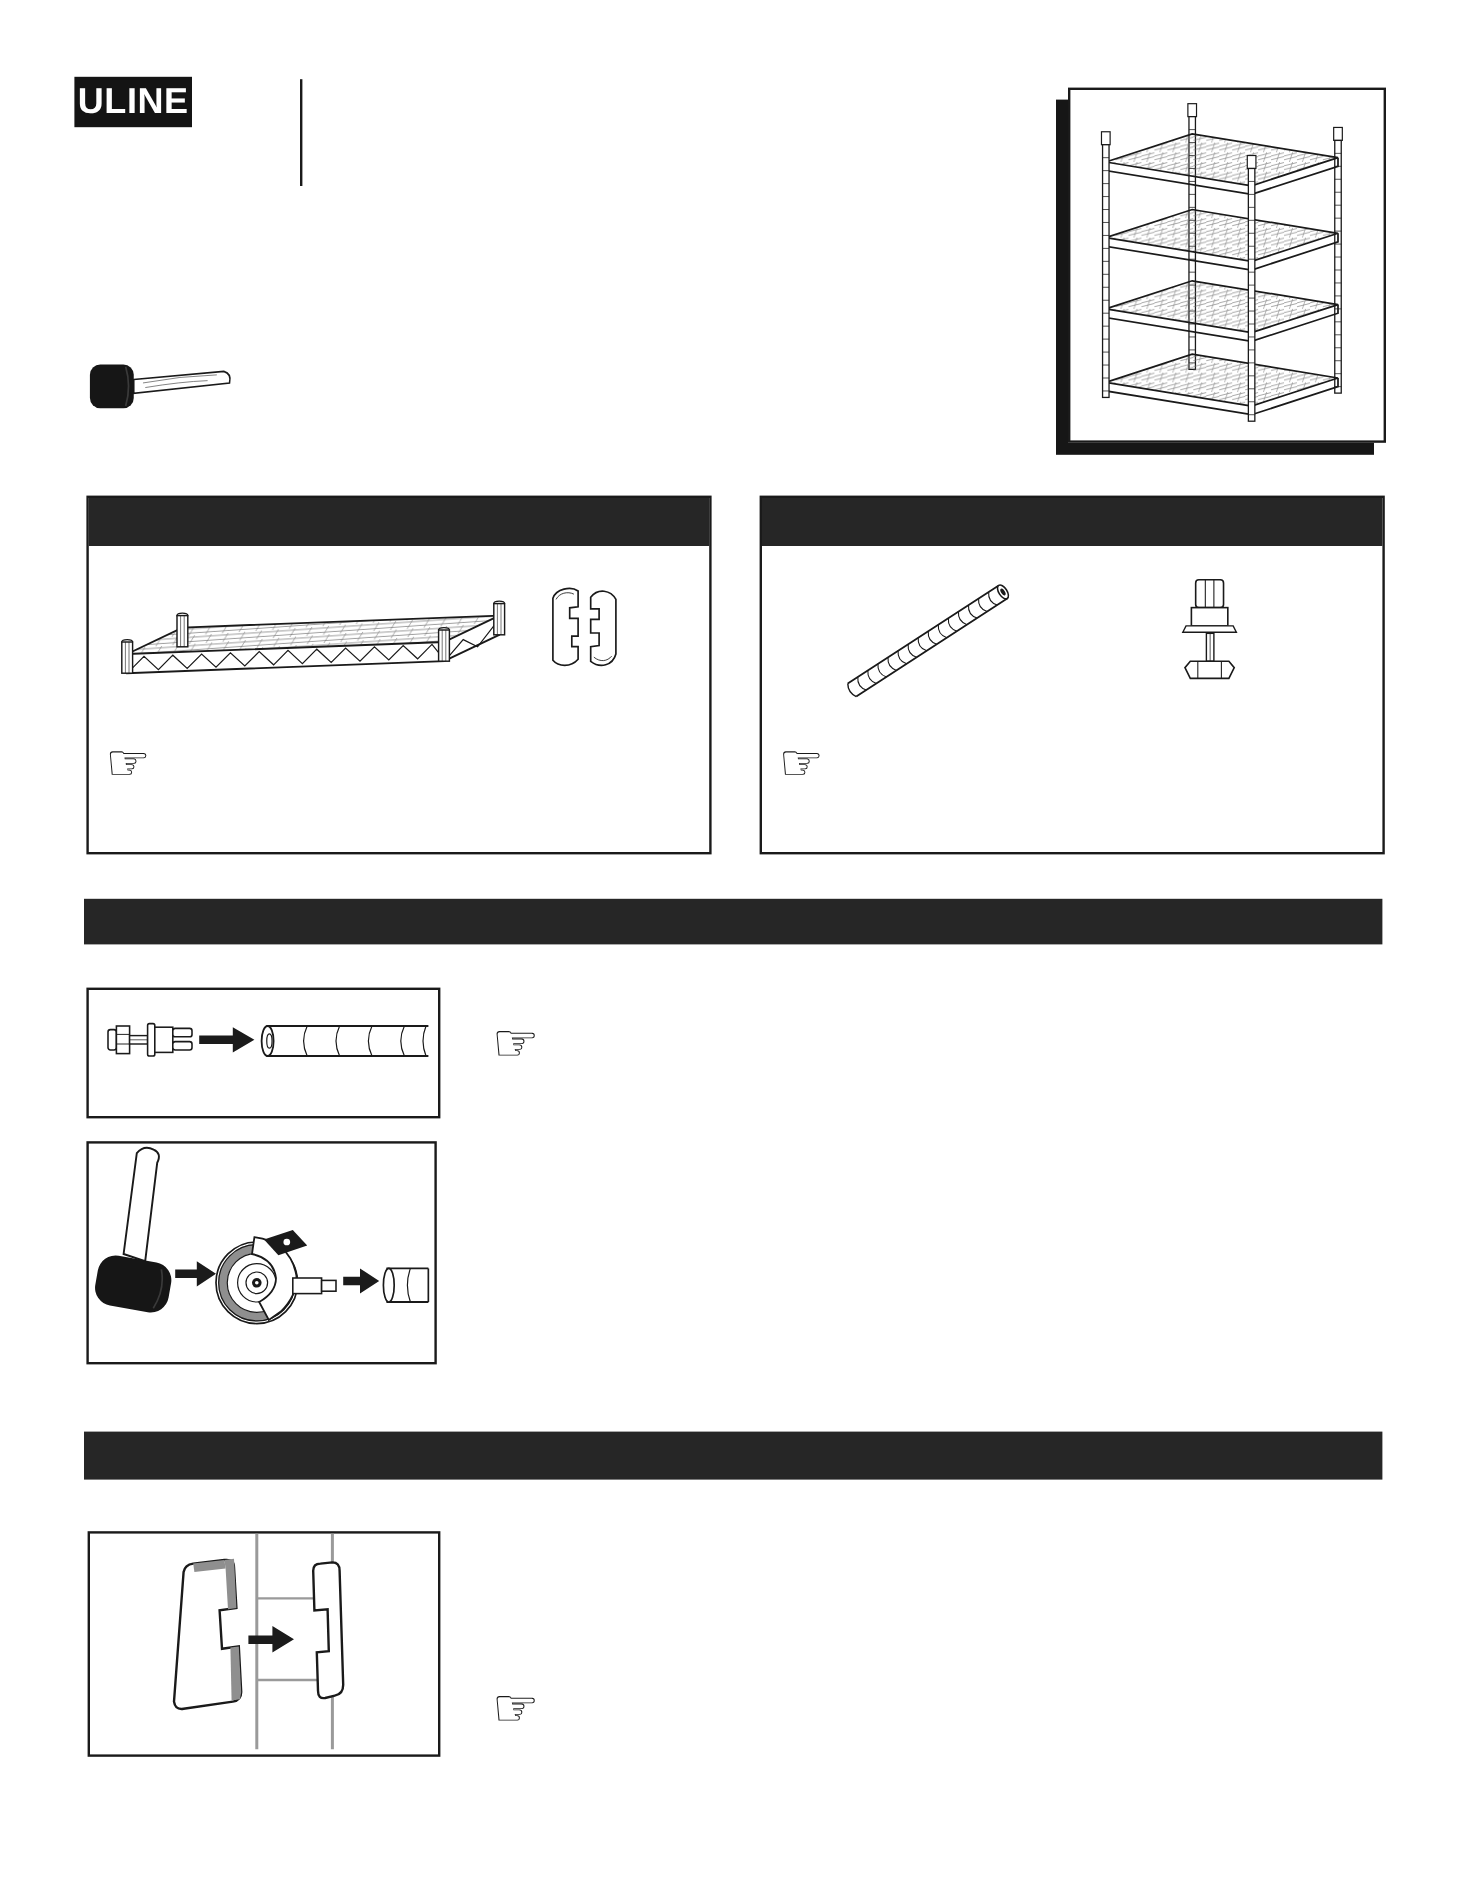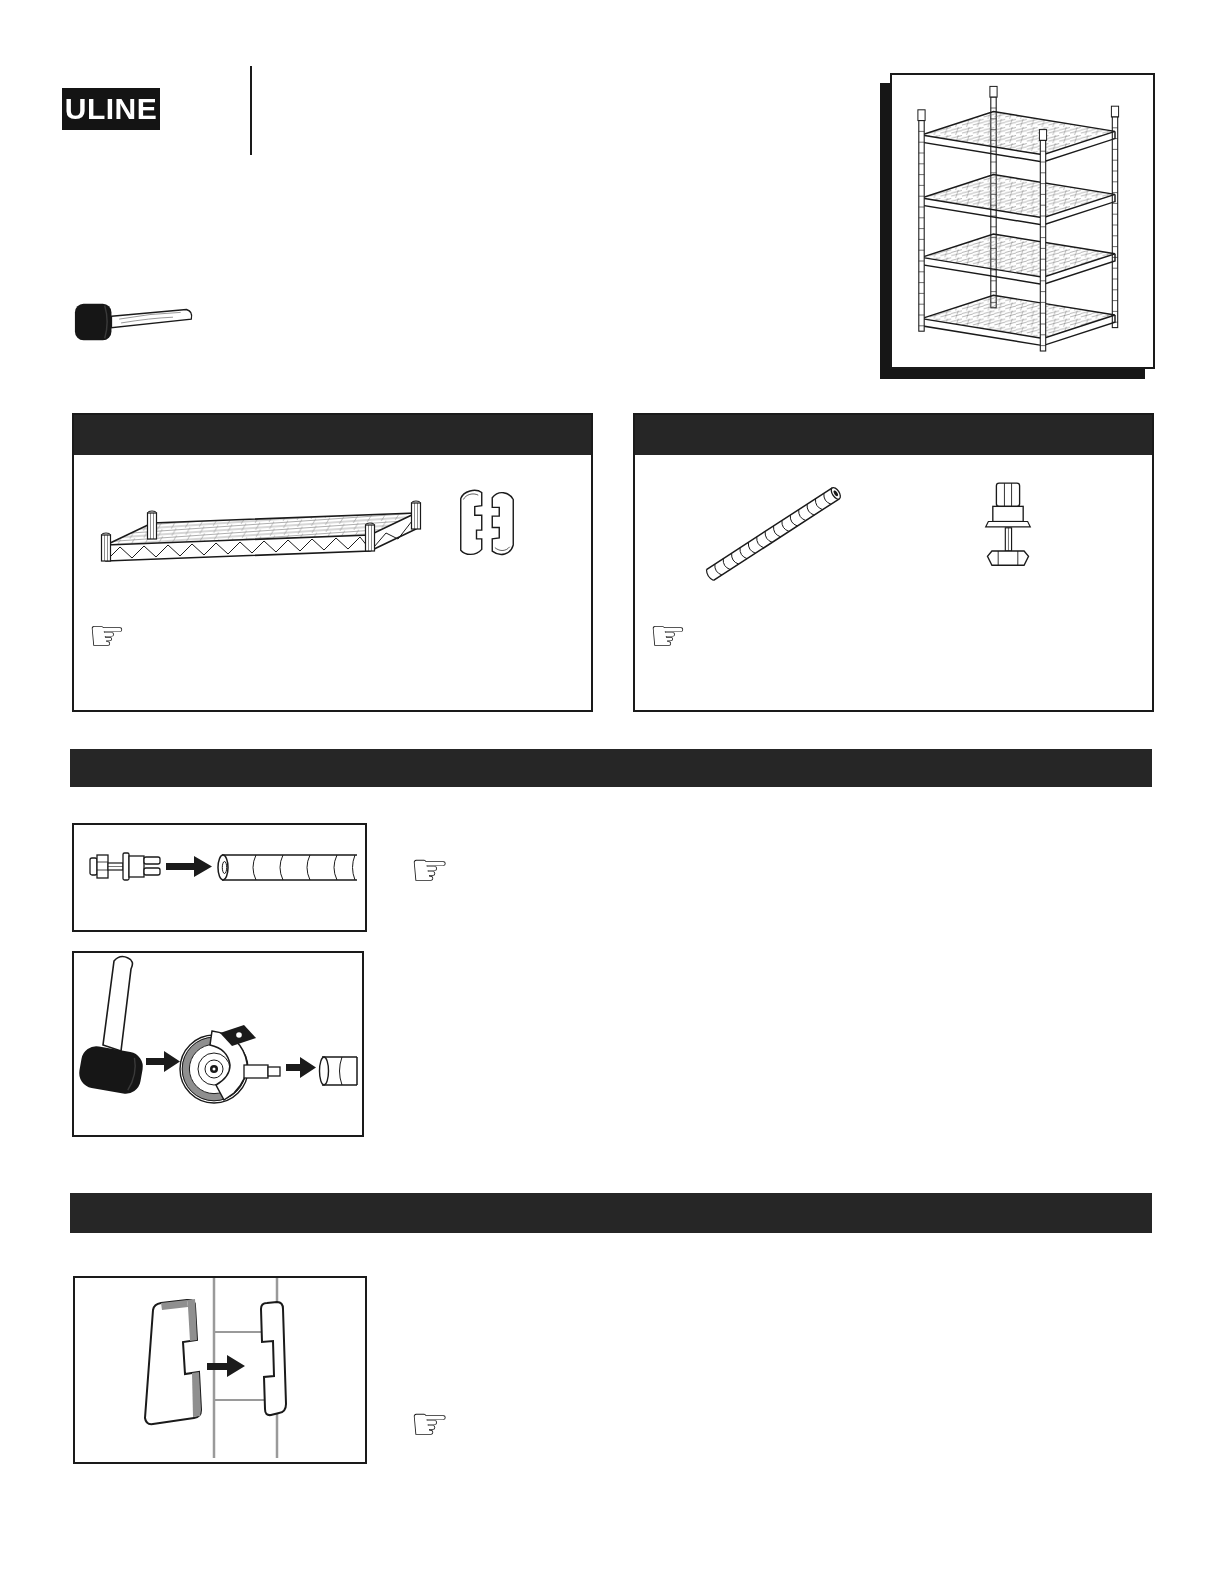--- a/index.html
+++ b/index.html
@@ -16,21 +16,21 @@
   .bar{background:#262626;color:#fff;display:flex;align-items:center;padding-left:14px;
        box-sizing:border-box;font-weight:700;font-size:20px;}
   .hand{font-family:"DejaVu Sans",sans-serif;color:#1a1a1a;line-height:1;user-select:none;}
   svg{display:block;}
 </style>
 </head>
 <body>
 
 <div id="page">
 
-  <div class="abs logo" style="left:62px;top:64px;width:98px;height:42px;margin-top:24px;">
+  <div class="abs logo" style="left:62px;top:64px;width:98px;height:42px;">
     <span>ULINE</span>
   </div>
 
   <div class="abs vdivider" style="left:250px;top:66px;width:2px;height:89px;"></div>
 
   <div class="abs productbox" style="left:890px;top:73px;width:261px;height:292px;">
     <svg class="abs" style="left:16px;top:6px;" width="225" height="279" viewBox="0 0 250 310">
       <defs>
         <pattern id="meshA" width="12" height="9" patternUnits="userSpaceOnUse">
           <path d="M0 7 L12 4 M0 3.5 L12 0.5" stroke="#777" stroke-width="0.6" fill="none"></path>

